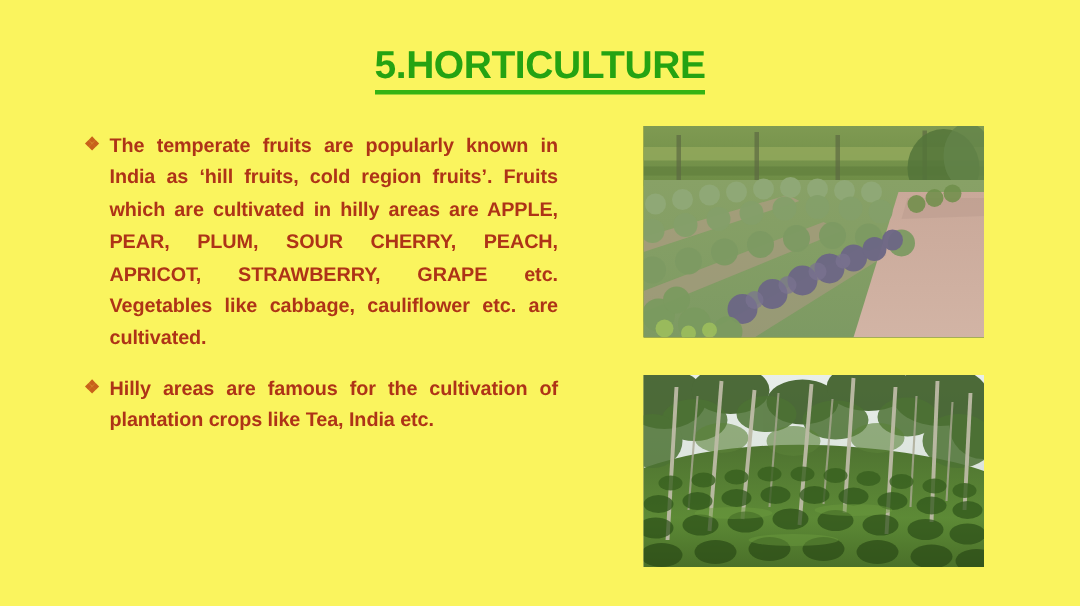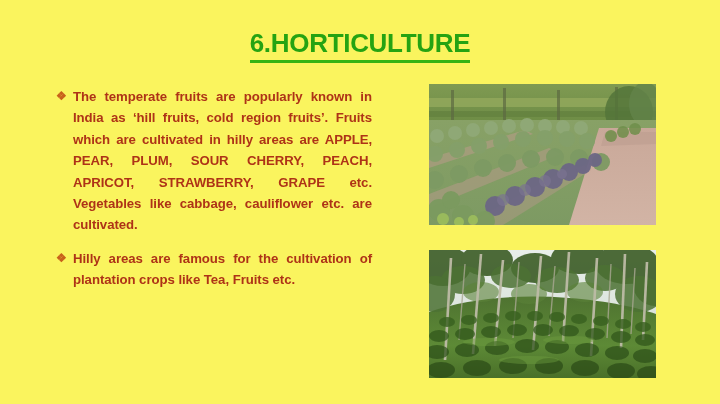--- a/index.html
+++ b/index.html
@@ -100,35 +100,35 @@
     width: 100%;
     height: 100%;
   }
 </style>
 </head>
 <body>
 
 <div id="slide">
 
   <div id="slide-title">
-    <span class="title-text">6.HORTICULTURE</span>
+    <span class="title-text">5.HORTICULTURE</span>
   </div>
 
   <div id="body-column">
 
     <div class="bullet-item">
       <span class="bullet-marker">❖</span>
       <span>The temperate fruits are popularly known in India as ‘hill fruits, cold region fruits’. Fruits which are cultivated in hilly areas are APPLE, PEAR, PLUM, SOUR CHERRY, PEACH, APRICOT, STRAWBERRY, GRAPE etc. Vegetables like cabbage, cauliflower</span>
       <span class="tail">etc. are cultivated.</span>
     </div>
 
     <div class="bullet-item">
       <span class="bullet-marker">❖</span>
       <span>Hilly areas are famous for the cultivation of plantation crops like</span>
-      <span class="tail">Tea, Fruits etc.</span>
+      <span class="tail">Tea, India etc.</span>
     </div>
 
   </div>
 
   <div class="photo" id="photo-vegetable-garden">
     <svg viewBox="0 0 227 141" preserveAspectRatio="none">
       <defs>
         <linearGradient id="vgTop" x1="0" y1="0" x2="0" y2="1">
           <stop offset="0%" stop-color="#7f9a52"></stop>
           <stop offset="100%" stop-color="#6d8c45"></stop>

